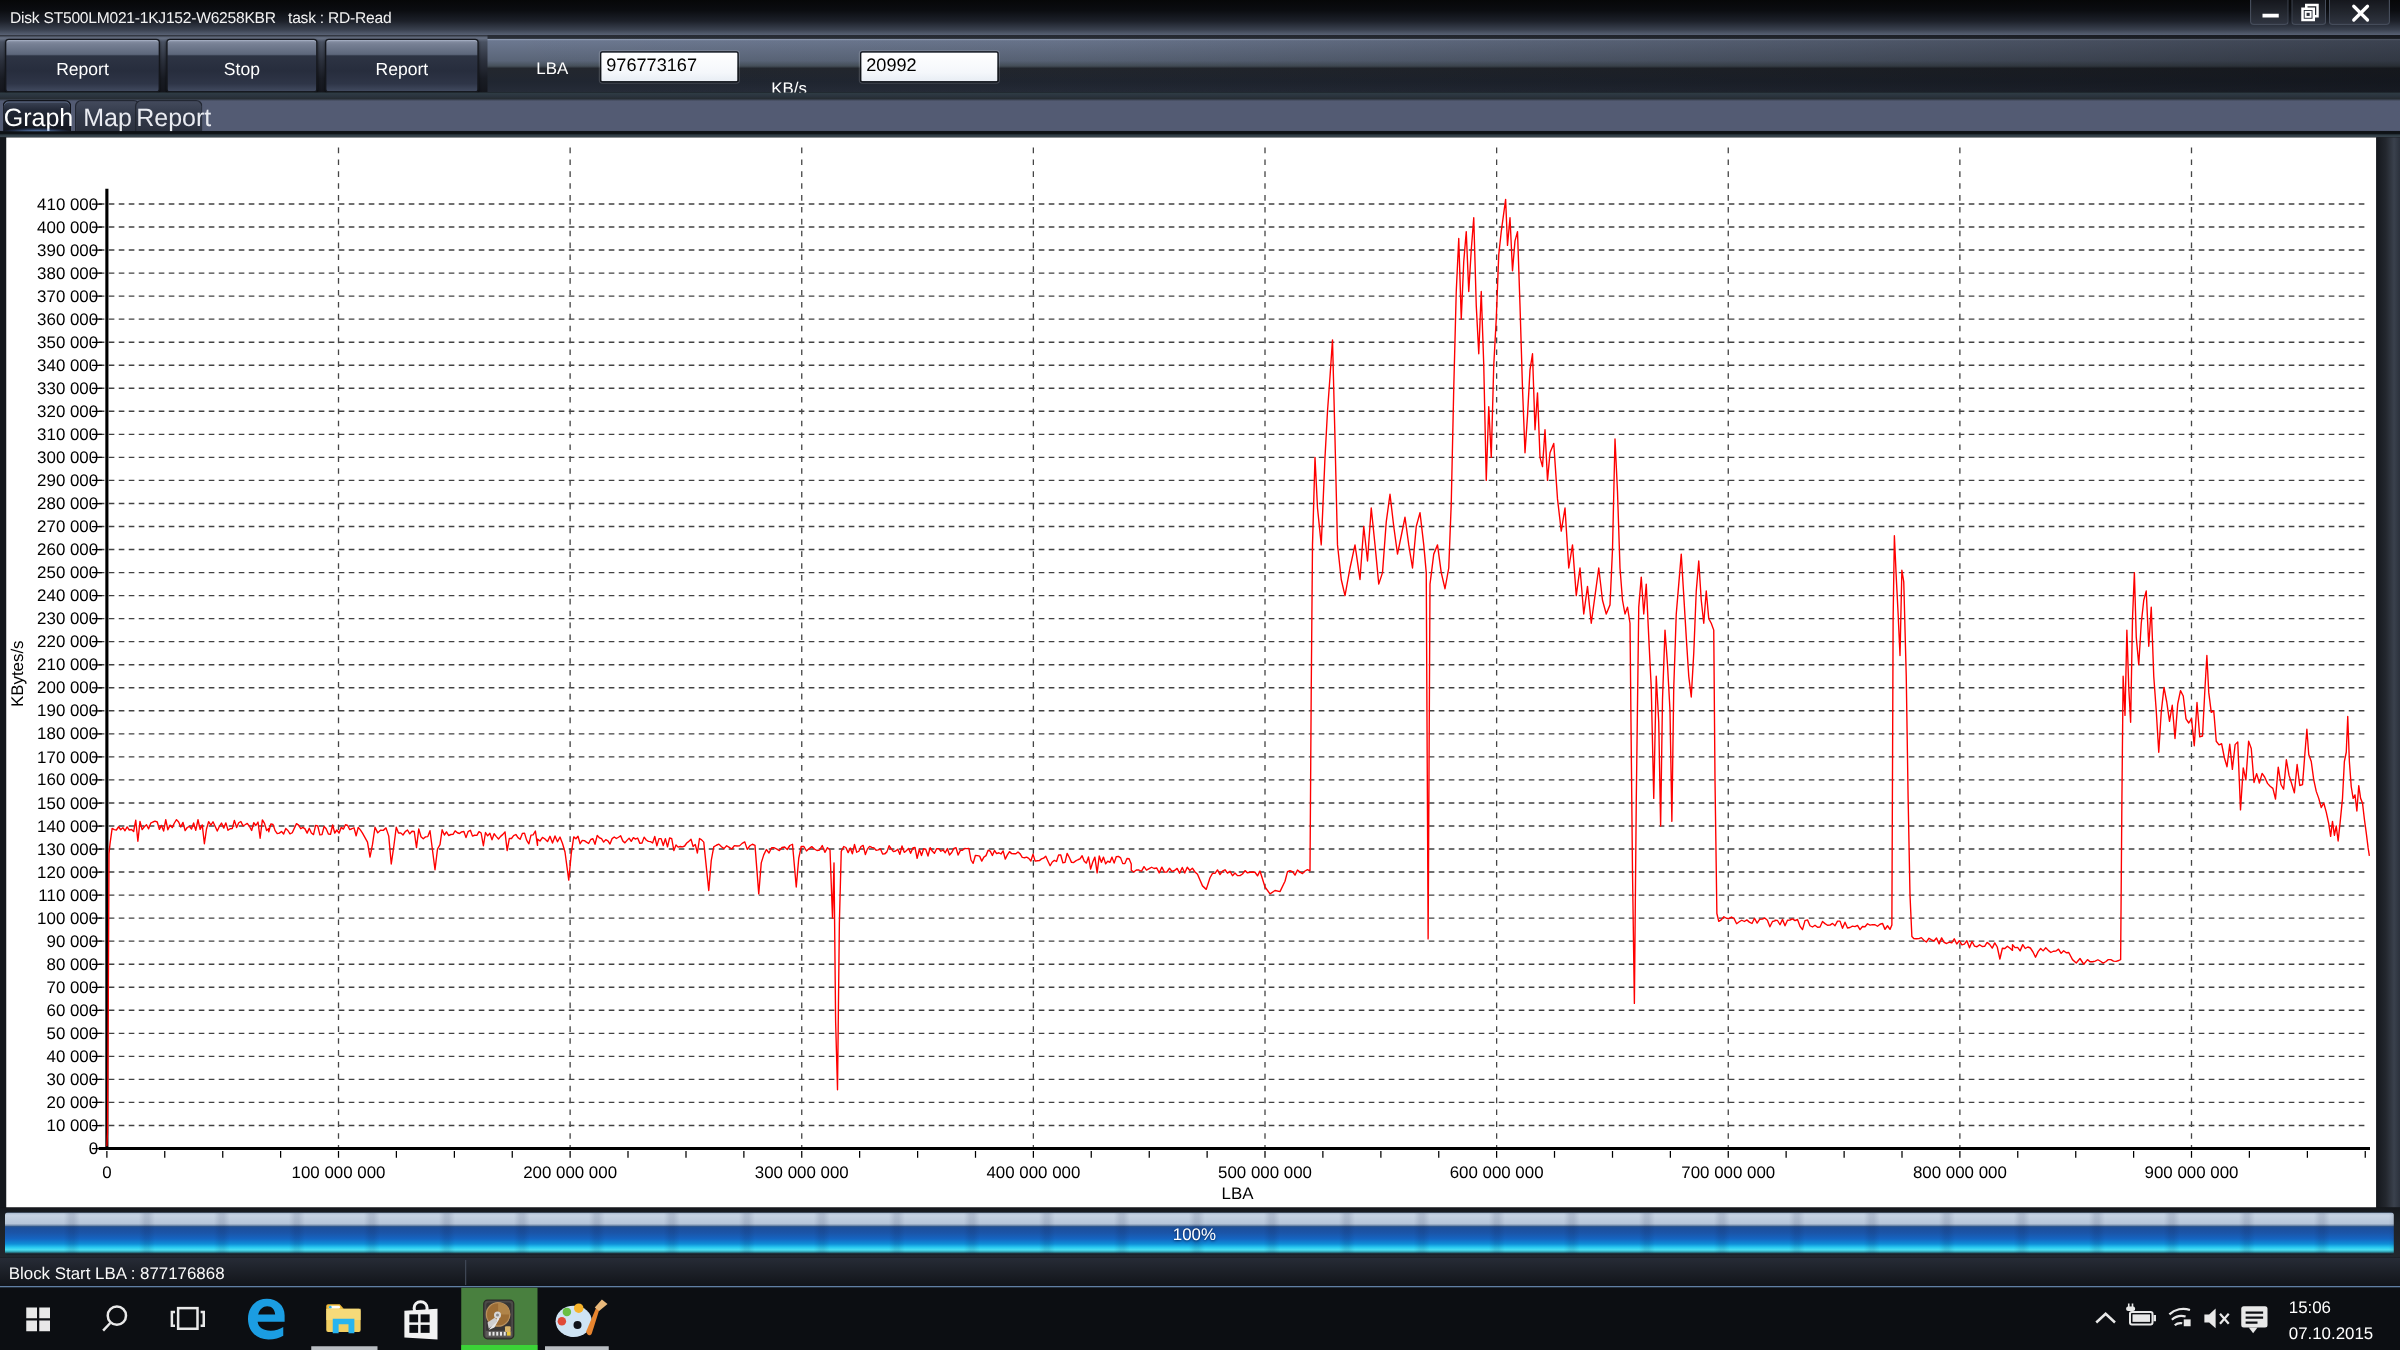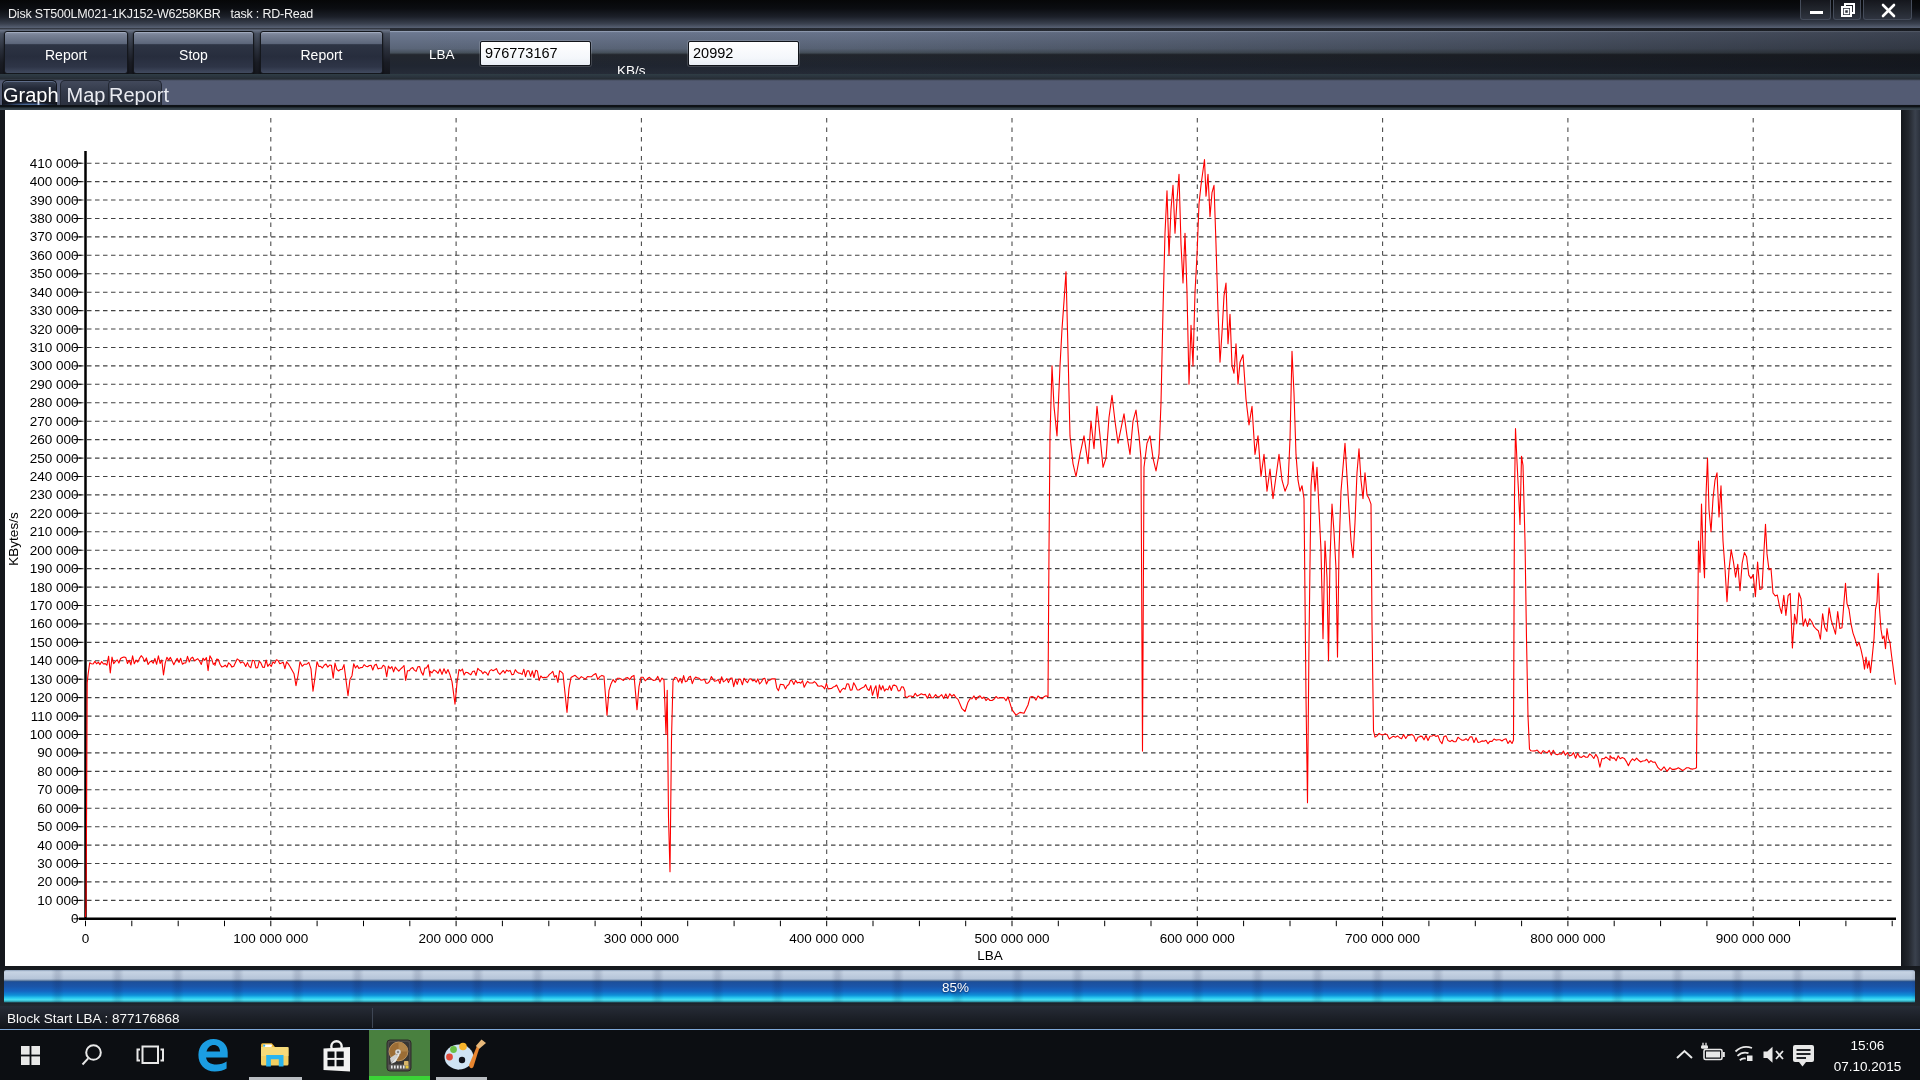--- a/index.html
+++ b/index.html
@@ -82,21 +82,21 @@
 #statusbar { left:0; top:1006px; width:1920px; height:24px;
   background:linear-gradient(#272c37 0%, #1d2129 45%, #14171d 88%, #10131a 100%);
   border-bottom:1px solid #7fa8d8; }
 #status-text { left:7px; top:1011px; color:#fafafa; font-size:13.5px; }
 #status-sep { left:372px; top:1008px; width:1px; height:20px; background:#3e4654; }
 
 
 #taskbar { left:0; top:1030px; width:1920px; height:50px; background:#0c0e12; }
 .grayul { position:absolute; top:47px; height:3px; background:#b9bdc2; }
 #clock { position:absolute; left:1831px; top:0px; width:73px; height:50px; color:#fff; font-size:13.5px;
-  text-align:center; }
+  }
 #clock div { line-height:1; }
 </style>
 </head>
 <body>
 
 <div class="abs" id="titlebar"></div>
 <div class="abs" id="title">Disk ST500LM021-1KJ152-W6258KBR&nbsp;&nbsp; task : RD-Read</div>
 <div class="abs winbtn" id="btn-min">
     <svg width="31" height="20">
       <rect x="9" y="11" width="13" height="3" fill="#fff"></rect>
@@ -202,21 +202,21 @@
 <path d="M80.5 807.0L81.0 795.9L81.6 698.2L82.2 572.9L83.0 565.1L84.7 552.7L86.4 553.7L88.1 554.0L89.9 551.4L91.6 553.8L93.3 552.1L95.0 554.6L96.7 551.5L98.4 554.0L100.2 553.6L101.9 555.2L103.6 546.2L105.3 563.0L107.0 547.1L108.7 553.7L110.5 551.4L112.2 549.8L113.9 553.1L115.6 548.5L117.3 547.6L119.0 546.9L120.8 547.6L122.5 553.5L124.2 550.3L125.9 554.9L127.6 545.8L129.3 553.8L131.1 550.1L132.8 552.1L134.5 548.4L136.2 545.7L137.9 547.6L139.6 551.6L141.4 547.9L143.1 554.5L144.8 552.0L146.5 551.1L148.2 553.2L149.9 548.4L151.6 554.3L153.4 545.8L155.1 553.5L156.8 549.9L158.5 565.0L160.2 553.2L161.9 547.3L163.7 550.1L165.4 547.4L167.1 551.0L168.8 554.8L170.5 551.2L172.2 548.4L174.0 552.5L175.7 548.3L177.4 554.2L179.1 553.0L180.8 552.9L182.5 546.3L184.3 552.0L186.0 548.2L187.7 547.2L189.4 550.7L191.1 549.8L192.8 548.7L194.6 551.2L196.3 554.4L198.0 548.2L199.7 550.4L201.4 547.6L203.1 560.6L204.9 545.9L206.6 548.7L208.3 554.4L210.0 552.8L210.0 555.4L211.7 549.1L213.4 549.6L215.1 554.5L216.8 556.9L218.5 556.5L220.2 555.2L221.9 557.2L223.6 552.8L225.3 554.4L227.0 557.1L228.8 556.2L230.5 552.5L232.2 548.9L233.9 550.1L235.6 553.0L237.3 551.9L239.0 553.1L240.7 556.5L242.4 552.6L244.1 556.4L245.8 557.7L247.5 550.3L249.2 550.8L250.9 557.9L252.6 557.7L254.3 551.1L256.0 553.2L257.7 557.2L259.4 557.4L261.1 550.0L262.8 556.4L264.5 554.0L266.2 556.5L268.0 551.9L269.7 553.3L271.4 549.8L273.1 550.4L274.8 553.7L276.5 553.0L278.2 552.2L279.9 558.6L281.6 551.9L283.3 553.9L285.0 556.5L289.0 563.7L291.0 575.7L293.0 565.5L295.0 551.8L297.2 556.3L299.4 554.2L301.6 554.3L303.8 552.3L306.0 558.9L308.0 581.2L310.0 567.4L312.0 551.8L313.8 556.4L315.6 556.3L317.4 558.0L319.2 555.3L321.0 554.0L322.8 557.1L324.6 555.0L326.4 555.2L328.2 568.1L330.0 553.1L331.8 559.4L333.6 561.0L335.4 559.5L337.2 559.3L339.0 554.6L343.0 585.8L345.0 569.2L347.0 565.7L348.7 553.8L350.5 558.0L352.2 555.5L353.9 558.4L355.7 557.6L357.4 557.5L359.1 554.7L360.9 556.2L362.6 556.8L364.3 555.5L366.1 555.2L367.8 560.1L369.5 555.3L371.3 554.2L373.0 558.9L374.7 558.2L376.5 558.3L378.2 555.3L379.9 556.4L381.7 566.6L383.4 556.0L385.1 558.7L386.9 556.6L388.6 561.9L390.3 557.0L392.1 559.3L393.8 561.2L395.5 559.1L397.3 557.5L399.0 555.5L400.7 570.4L402.5 560.7L404.2 560.8L405.9 558.5L407.7 557.6L409.4 560.1L411.1 561.4L412.9 556.8L414.6 556.5L416.3 562.1L418.1 565.1L419.8 558.1L421.5 557.9L423.3 554.8L425.0 566.3L425.0 561.3L427.0 562.8L429.0 559.9L431.0 561.2L433.0 563.3L435.0 559.0L437.0 564.4L439.0 558.8L441.0 563.4L443.0 559.6L445.0 564.8L447.0 571.6L450.0 594.1L452.0 572.9L454.0 559.5L455.7 561.0L457.4 559.0L459.1 565.0L460.8 562.3L462.5 562.5L464.2 563.7L465.9 564.8L467.6 561.6L469.3 561.0L471.0 565.4L472.8 558.3L474.5 560.2L476.2 560.9L477.9 563.7L479.6 561.7L481.3 562.7L483.0 565.2L484.7 560.9L486.4 559.6L488.1 560.8L489.8 559.8L491.5 558.6L493.2 562.7L494.9 564.3L496.6 562.3L498.3 560.5L500.0 563.1L501.7 560.1L503.4 561.3L505.1 560.4L506.9 564.7L508.6 564.4L510.3 559.7L512.0 562.0L513.7 563.1L515.4 563.3L517.1 564.4L518.8 559.2L520.5 566.7L522.2 560.9L523.9 560.9L525.6 566.4L527.3 560.9L529.0 567.5L530.7 560.3L532.4 561.0L534.1 570.5L535.8 566.0L537.5 567.7L539.2 567.2L541.0 567.5L542.7 566.8L544.4 564.4L546.1 563.1L547.8 561.4L549.5 567.2L551.2 565.5L552.9 572.4L554.6 560.8L556.3 561.9L558.0 563.7L562.0 602.4L564.0 578.4L566.0 567.5L568.1 566.2L570.1 565.3L572.2 567.4L574.2 568.9L576.3 566.6L578.4 567.9L580.4 569.2L582.5 566.5L584.6 566.8L586.6 566.7L588.7 564.7L590.8 563.5L592.8 569.5L594.9 566.6L596.9 565.4L599.0 566.3L602.0 605.1L604.0 580.3L606.0 573.9L608.1 569.6L610.2 572.4L612.3 568.2L614.4 568.2L616.5 569.3L618.5 570.5L620.6 568.0L622.7 567.6L624.8 569.6L626.9 566.4L629.0 565.4L632.0 599.6L634.0 576.6L636.0 567.2L638.1 567.2L640.2 570.8L642.3 568.8L644.4 567.3L646.5 569.2L648.6 570.4L650.7 570.0L652.8 566.4L654.9 571.9L657.0 568.1L659.0 570.1L661.0 624.5L662.2 580.3L663.5 707.4L665.0 761.8L666.5 628.2L668.0 571.1L670.0 567.2L671.7 568.0L673.5 572.1L675.2 568.4L676.9 573.1L678.6 565.6L680.4 571.8L682.1 571.0L683.8 567.2L685.5 566.3L687.3 573.6L689.0 569.1L690.7 567.1L692.5 567.9L694.2 568.3L695.9 570.2L697.6 569.9L699.4 569.2L701.1 573.2L702.8 573.1L704.5 571.5L706.3 566.6L708.0 569.1L709.7 571.3L711.5 570.8L713.2 569.4L714.9 573.5L716.6 566.8L718.4 571.9L720.1 570.6L721.8 568.7L723.5 572.6L725.3 568.4L727.0 568.0L728.7 576.7L730.5 569.4L732.2 574.4L733.9 569.0L735.6 569.4L737.4 574.8L739.1 568.2L740.8 570.8L742.5 572.7L744.3 569.0L746.0 568.9L747.7 571.0L749.5 570.0L751.2 572.2L752.9 568.8L754.6 574.0L756.4 572.0L758.1 568.7L759.8 568.2L761.5 574.0L763.3 570.3L765.0 570.2L765.0 570.2L766.7 568.8L768.4 568.9L770.1 568.7L771.8 578.0L773.5 580.7L775.3 574.4L777.0 574.5L778.7 574.9L780.4 578.9L782.1 575.7L783.8 574.5L785.5 570.2L787.2 570.9L788.9 574.4L790.6 570.4L792.3 572.9L794.1 572.2L795.8 573.2L797.5 570.7L799.2 577.3L800.9 573.9L802.6 571.3L804.3 572.9L806.0 573.0L807.7 573.0L809.4 571.6L811.1 573.1L812.8 575.9L814.6 576.2L816.3 575.7L818.0 576.7L819.7 578.8L821.4 573.3L823.1 578.9L824.8 578.6L826.5 578.5L828.2 577.1L829.9 576.5L831.6 575.0L833.4 579.0L835.1 582.6L836.8 579.6L838.5 578.3L840.2 579.2L841.9 573.9L843.6 574.0L845.3 580.2L847.0 579.9L848.7 572.7L850.4 575.8L852.2 579.9L853.9 580.0L855.6 578.7L857.3 577.8L859.0 577.1L860.7 574.6L862.4 579.0L864.1 580.5L865.8 575.6L867.5 585.3L869.2 579.6L870.9 575.7L872.7 588.3L874.4 574.8L876.1 579.9L877.8 575.7L879.5 581.1L881.2 578.9L882.9 579.9L884.6 575.7L886.3 580.5L888.0 575.4L889.7 575.1L891.5 576.3L893.2 580.9L894.9 580.8L896.6 576.8L898.3 577.0L900.0 581.2L900.0 586.2L902.0 587.6L904.1 586.0L906.1 586.0L908.2 587.0L910.2 583.3L912.2 586.1L914.3 584.9L916.3 583.8L918.3 584.8L920.4 584.4L922.4 588.3L924.5 583.7L926.5 587.7L928.5 587.6L930.6 584.6L932.6 587.1L934.7 586.4L936.7 584.7L938.7 588.6L940.8 584.0L942.8 588.4L944.8 583.8L946.9 586.4L948.9 584.5L951.0 587.6L953.0 589.4L957.0 598.7L960.0 601.5L963.0 592.2L965.0 588.7L967.0 588.7L969.0 585.9L971.0 589.7L973.0 586.9L975.0 585.8L977.0 588.5L979.0 587.0L981.0 590.6L983.0 588.4L985.0 590.5L987.0 590.5L989.0 589.2L991.0 586.5L993.0 588.3L995.0 587.8L997.0 587.6L999.0 587.8L1001.0 590.7L1003.0 586.8L1007.0 599.6L1011.0 605.1L1015.0 602.4L1019.0 603.3L1023.0 595.0L1025.0 587.3L1027.0 586.6L1029.0 587.3L1031.0 590.1L1033.0 586.0L1035.0 587.7L1037.0 588.9L1039.0 586.8L1041.0 585.7L1043.0 586.7L1044.0 440.2L1045.0 325.9L1047.0 255.9L1049.0 296.4L1052.0 325.9L1055.0 255.9L1057.0 219.0L1059.0 191.4L1061.0 161.9L1063.0 241.2L1065.0 325.9L1068.0 353.6L1071.0 366.5L1075.0 344.4L1079.0 325.9L1083.0 353.6L1086.0 311.2L1089.0 338.8L1092.0 296.4L1095.0 325.9L1098.0 357.3L1101.0 348.1L1104.0 307.5L1107.0 285.4L1110.0 311.2L1113.0 333.3L1116.0 318.6L1119.0 303.8L1122.0 325.9L1125.0 344.4L1128.0 311.2L1131.0 300.1L1134.0 325.9L1136.0 348.1L1137.5 641.1L1139.0 357.3L1142.0 333.3L1145.0 325.9L1148.0 348.1L1151.0 361.0L1154.0 344.4L1156.0 292.8L1158.0 200.6L1160.0 123.2L1162.0 80.8L1164.0 145.3L1166.0 99.2L1168.0 75.3L1170.0 123.2L1172.0 90.0L1174.0 64.2L1176.0 134.3L1178.0 173.0L1180.0 123.2L1182.0 182.2L1184.0 274.3L1186.0 215.4L1188.0 255.9L1190.0 182.2L1192.0 145.3L1194.0 93.7L1196.0 75.3L1198.0 60.5L1199.5 49.5L1201.0 86.3L1203.0 64.2L1205.0 106.6L1207.0 82.7L1209.0 75.3L1211.0 134.3L1213.0 200.6L1215.0 252.2L1217.0 222.7L1219.0 185.9L1221.0 173.0L1223.0 233.8L1225.0 204.3L1227.0 255.9L1229.0 263.3L1231.0 233.8L1233.0 274.3L1235.0 252.2L1238.0 244.8L1241.0 289.1L1244.0 314.9L1247.0 296.4L1250.0 344.4L1253.0 325.9L1256.0 366.5L1259.0 344.4L1262.0 381.2L1265.0 359.1L1268.0 388.6L1271.0 366.5L1274.0 344.4L1277.0 370.2L1280.0 381.2L1283.0 373.9L1285.0 329.6L1287.0 241.2L1289.0 283.5L1291.0 344.4L1293.0 370.2L1295.0 381.2L1297.0 375.7L1299.0 388.6L1301.0 587.6L1302.5 692.7L1304.0 532.4L1306.0 375.7L1308.0 351.7L1310.0 381.2L1312.0 357.3L1314.0 399.7L1316.0 440.2L1318.0 528.7L1320.0 431.0L1322.0 467.8L1323.5 550.8L1325.0 449.4L1327.0 394.1L1329.0 421.8L1331.0 458.6L1332.5 547.1L1334.0 440.2L1336.0 381.2L1338.0 357.3L1340.0 333.3L1342.0 366.5L1344.0 399.7L1346.0 431.0L1348.0 447.6L1350.0 412.6L1352.0 362.8L1354.0 338.8L1356.0 370.2L1358.0 388.6L1360.0 362.8L1362.0 384.9L1364.0 388.6L1366.0 394.1L1367.0 513.9L1368.5 620.8L1370.0 627.1L1372.0 625.9L1374.1 623.4L1376.1 624.6L1378.2 624.9L1380.2 623.6L1382.3 624.9L1384.3 629.0L1386.4 627.4L1388.4 626.2L1390.5 627.2L1392.5 625.9L1394.5 627.7L1396.6 628.8L1398.6 624.6L1400.7 628.5L1402.7 625.5L1404.8 625.3L1406.8 624.4L1408.9 626.2L1410.9 631.4L1413.0 627.2L1415.0 626.7L1415.0 626.1L1417.0 626.4L1419.0 629.8L1421.0 625.5L1423.0 630.6L1425.0 626.2L1427.0 626.0L1429.0 625.1L1431.0 626.5L1433.0 625.6L1435.0 631.0L1437.0 633.7L1439.0 626.5L1441.0 625.9L1443.0 630.6L1445.0 631.6L1447.0 630.2L1449.0 631.8L1451.0 631.6L1453.0 627.2L1455.0 628.9L1457.0 630.2L1459.0 630.1L1461.0 628.7L1463.0 630.6L1465.0 626.9L1467.0 626.9L1469.0 632.6L1471.0 627.8L1473.0 632.4L1475.0 632.0L1477.0 630.9L1479.0 631.3L1481.0 630.3L1483.0 633.7L1485.0 631.2L1487.0 631.4L1489.0 629.0L1491.0 630.1L1493.0 629.7L1495.0 629.8L1497.0 631.0L1499.0 629.4L1501.0 628.7L1503.0 633.5L1505.0 630.6L1507.0 633.5L1508.5 630.0L1509.5 384.9L1510.5 318.6L1512.0 351.7L1513.5 381.2L1515.0 414.4L1516.5 346.2L1518.0 355.4L1520.0 431.0L1521.5 528.7L1523.0 606.1L1524.5 639.2L1526.0 640.8L1528.0 641.0L1530.1 640.9L1532.1 640.1L1534.1 642.2L1536.1 643.6L1538.2 640.6L1540.2 641.9L1542.2 642.8L1544.2 640.4L1546.3 645.1L1548.3 640.3L1550.3 643.9L1552.3 644.8L1554.4 643.7L1556.4 644.3L1558.4 641.0L1560.4 645.2L1562.5 642.5L1564.5 645.9L1566.5 645.3L1568.5 642.6L1570.6 648.2L1572.6 643.2L1574.6 646.9L1576.6 647.4L1578.7 645.8L1580.7 647.2L1582.7 647.1L1584.7 643.9L1586.8 645.7L1588.8 648.5L1590.8 644.3L1592.8 647.6L1594.9 657.2L1596.9 648.6L1598.9 648.8L1600.9 647.0L1603.0 648.6L1605.0 650.3L1605.0 645.7L1607.0 648.1L1609.1 647.9L1611.1 650.7L1613.2 645.7L1615.2 648.8L1617.3 647.6L1619.3 648.4L1621.4 651.6L1623.4 655.8L1625.5 651.3L1627.5 648.8L1629.5 650.7L1631.6 648.2L1633.6 650.3L1635.7 652.0L1637.7 651.0L1639.8 650.8L1641.8 649.3L1643.9 652.7L1645.9 650.6L1648.0 652.2L1650.0 652.0L1653.0 657.7L1656.0 660.4L1659.0 656.8L1662.0 661.4L1665.0 657.7L1667.0 659.4L1669.1 659.4L1671.2 658.9L1673.3 657.8L1675.4 659.0L1677.5 660.5L1679.5 659.4L1681.6 657.7L1683.7 657.7L1685.8 658.9L1687.9 659.1L1690.0 658.4L1691.5 657.7L1692.5 532.4L1693.5 431.0L1695.0 462.3L1696.5 394.1L1698.0 440.2L1699.5 467.8L1701.0 384.9L1702.5 348.1L1704.0 399.7L1706.0 421.8L1708.0 388.6L1710.0 370.2L1712.0 362.8L1714.0 407.0L1716.0 375.7L1718.0 431.0L1720.0 458.6L1722.0 491.8L1724.0 459.6L1726.2 439.9L1728.4 451.6L1730.6 467.1L1732.8 454.2L1735.0 480.8L1737.2 453.0L1739.4 442.5L1741.6 446.8L1743.8 465.1L1746.0 468.4L1748.2 464.9L1750.4 486.6L1752.6 452.0L1754.8 479.5L1757.0 478.8L1759.0 440.2L1760.5 414.4L1762.0 443.9L1764.0 459.9L1766.0 458.7L1768.0 483.0L1770.2 485.9L1772.3 485.0L1774.5 496.2L1776.6 503.4L1778.8 485.4L1780.9 505.5L1783.1 485.7L1785.2 483.5L1787.4 537.9L1789.6 504.3L1791.7 513.9L1793.9 482.9L1796.0 488.8L1798.2 516.0L1800.3 508.9L1802.5 516.4L1804.7 508.7L1806.8 511.8L1809.0 516.7L1811.1 519.0L1813.3 520.7L1815.4 529.2L1817.6 503.7L1819.8 517.6L1821.9 521.4L1824.1 497.8L1826.2 510.1L1828.4 517.2L1830.5 524.2L1832.7 501.6L1834.8 518.4L1837.0 517.7L1839.0 491.8L1840.5 473.4L1842.0 493.6L1844.0 499.2L1846.0 513.9L1848.0 523.1L1850.0 528.7L1852.0 536.0L1854.0 532.4L1856.0 539.7L1858.0 548.9L1859.5 559.1L1861.0 547.1L1862.5 558.2L1864.0 550.8L1865.5 562.8L1867.0 548.9L1869.0 528.7L1870.5 499.2L1872.0 491.8L1873.2 463.2L1874.5 499.2L1876.0 519.4L1877.5 528.7L1879.0 525.9L1880.5 538.8L1882.0 518.5L1883.5 528.7L1885.0 532.4L1886.5 545.3L1888.0 556.3L1889.5 568.3L1890.5 574.7" fill="none" stroke="#f00" stroke-width="1.1" stroke-linejoin="round"></path>
 </svg>
   </div>
   <div id="chartR"></div>
 </div>
 
 <div class="abs" id="progwrap">
   <div id="progbar">
       <div class="seg"></div>
     </div>
-  <div id="prog-label">85%</div>
+  <div id="prog-label">100%</div>
 </div>
 
 <div class="abs" id="statusbar"></div>
 <div class="abs" id="status-text">Block Start LBA : 877176868</div>
 <div class="abs" id="status-sep"></div>
 
 <div class="abs" id="taskbar">
   
 
 <svg width="1920" height="50" viewBox="0 0 1920 50">

